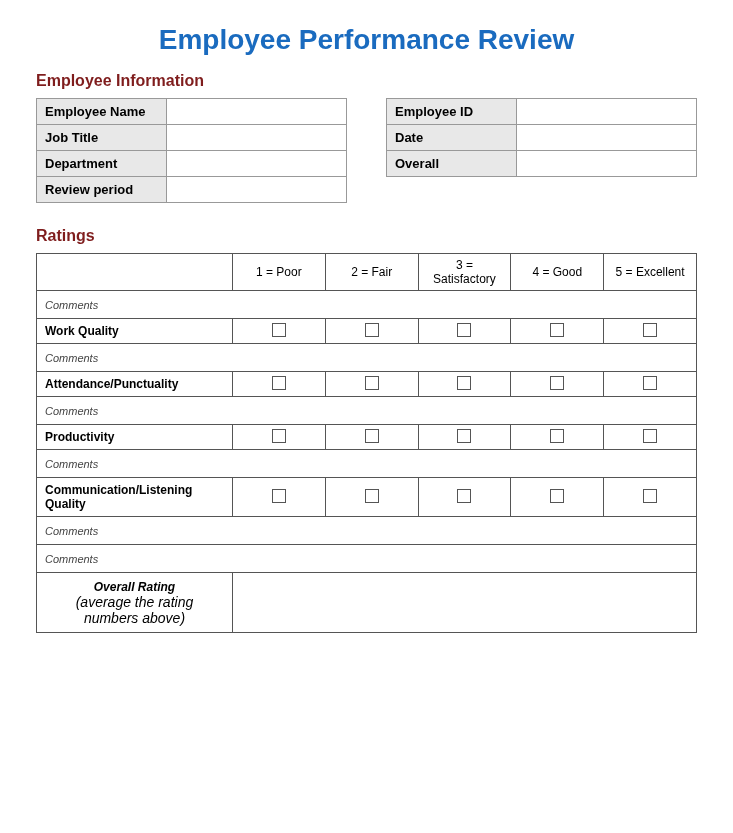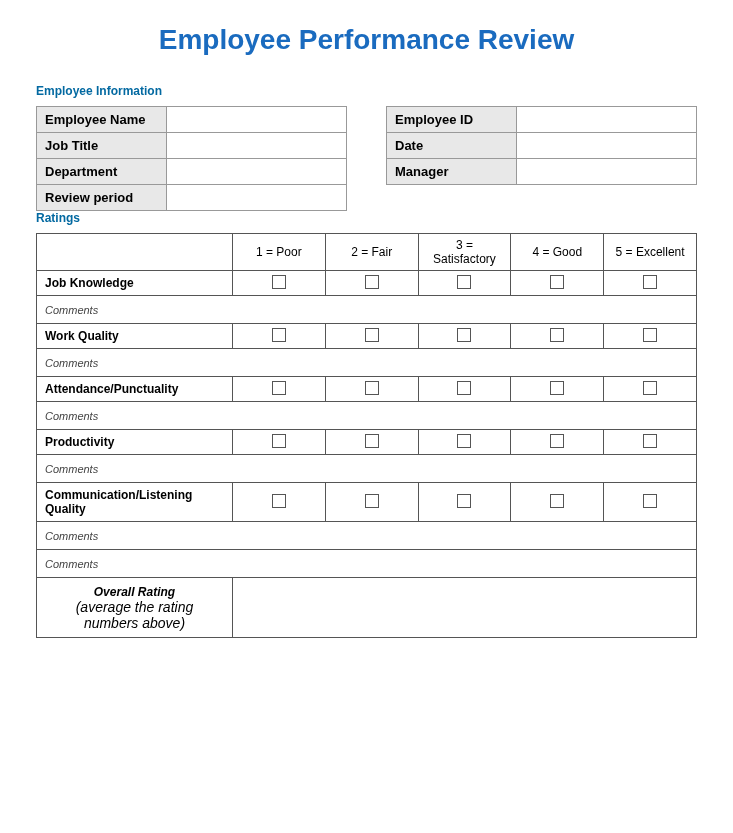--- a/index.html
+++ b/index.html
@@ -10,32 +10,33 @@
       color: #000;
       width: 733px;
       min-height: 833px;
       padding: 24px 36px;
     }
     .page-title {
       text-align: center;
       color: #1a6bbf;
       font-size: 28px;
       font-weight: bold;
-      margin-bottom: 28px;
+      margin-bottom: 16px;
     }
     .section-title {
-      color: #0369a1;
-      font-size: 12px;
+      color: #7f1d1d;
+      font-size: 16px;
       font-weight: bold;
       margin-bottom: 8px;
     }
     
     .info-table {
       width: 100%;
       border-collapse: collapse;
+      margin-bottom: 24px;
       padding-left: 44px;
     }
     .info-table td {
       padding: 5px 8px;
       font-size: 13px;
     }
     .info-table .label-cell {
       font-weight: bold;
       background: #e8e8e8;
       width: 130px;
@@ -146,21 +147,21 @@
       <td class="label-cell">Job Title</td>
       <td class="value-cell"></td>
       <td class="spacer-cell"></td>
       <td class="label-cell">Date</td>
       <td class="value-cell"></td>
     </tr>
     <tr>
       <td class="label-cell">Department</td>
       <td class="value-cell"></td>
       <td class="spacer-cell"></td>
-      <td class="label-cell">Manager</td>
+      <td class="label-cell">Overall</td>
       <td class="value-cell"></td>
     </tr>
     <tr>
       <td class="label-cell">Review period</td>
       <td class="value-cell"></td>
       <td class="spacer-cell"></td>
       <td style="border:none;"></td>
       <td style="border:none;"></td>
     </tr>
   </tbody>
@@ -175,28 +176,20 @@
       <tr class="header-row">
         <th class="col-cat-header"></th>
         <th class="col-rating">1 = Poor</th>
         <th class="col-rating">2 = Fair</th>
         <th class="col-rating">3 =<br>Satisfactory</th>
         <th class="col-rating">4 = Good</th>
         <th class="col-rating">5 = Excellent</th>
       </tr>
     </thead>
     <tbody id="ratings-body">
-    <tr class="cat-row">
-          <td class="col-category">Job Knowledge</td>
-          <td class="checkbox-cell"><span class="cb"></span></td>
-          <td class="checkbox-cell"><span class="cb"></span></td>
-          <td class="checkbox-cell"><span class="cb"></span></td>
-          <td class="checkbox-cell"><span class="cb"></span></td>
-          <td class="checkbox-cell"><span class="cb"></span></td>
-        </tr>
         <tr class="comments-row">
           <td colspan="6" class="comment-span">Comments</td>
         </tr>
         <tr class="cat-row">
           <td class="col-category">Work Quality</td>
           <td class="checkbox-cell"><span class="cb"></span></td>
           <td class="checkbox-cell"><span class="cb"></span></td>
           <td class="checkbox-cell"><span class="cb"></span></td>
           <td class="checkbox-cell"><span class="cb"></span></td>
           <td class="checkbox-cell"><span class="cb"></span></td>

